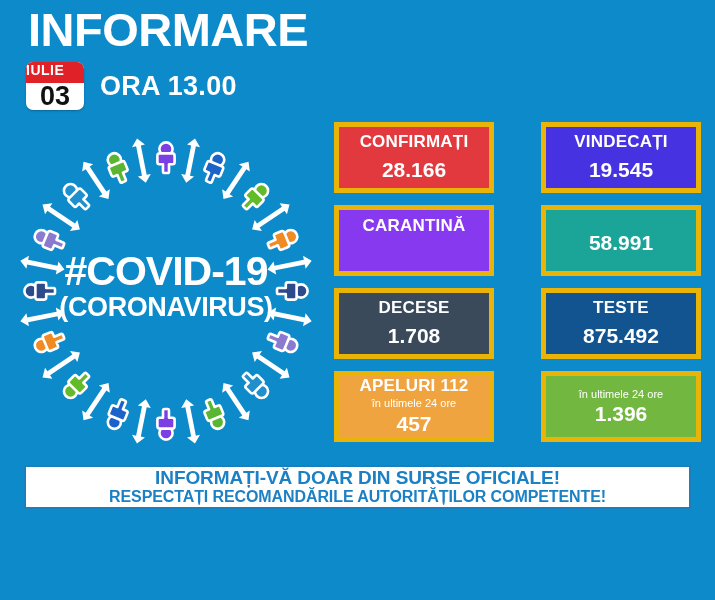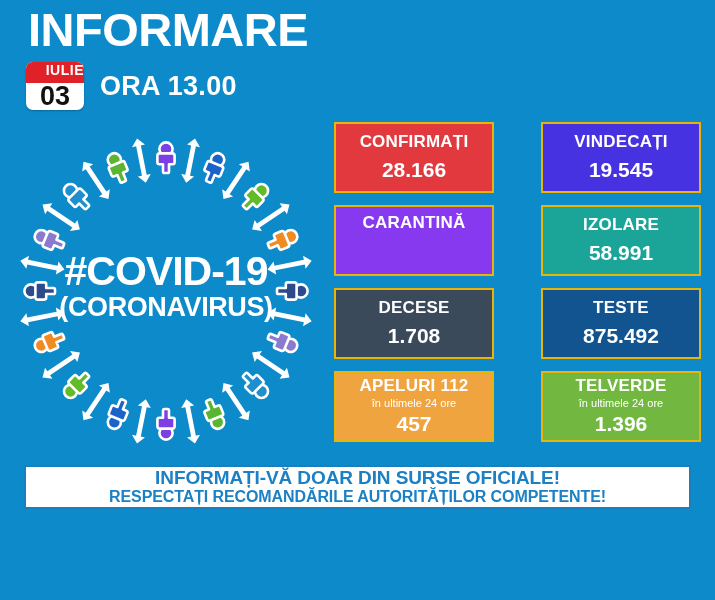--- a/index.html
+++ b/index.html
@@ -18,21 +18,21 @@
     letter-spacing:-0.5px;line-height:1;
   }
   .datebar{position:absolute;left:26px;top:62px;display:flex;align-items:center;}
   .calendar{
     width:58px;height:48px;border-radius:7px;overflow:hidden;
     background:#ffffff;box-shadow:0 1px 2px rgba(0,0,0,.25);
     display:flex;flex-direction:column;
   }
   .cal-top{
     background:#e02128;color:#fff;font-weight:bold;font-size:14px;
-    text-align:right;line-height:17px;height:34px;letter-spacing:.5px;
+    text-align:left;line-height:17px;height:34px;letter-spacing:.5px;
   }
   .cal-day{
     flex:1;display:flex;align-items:center;justify-content:center;
     color:#111111;font-weight:bold;font-size:27px;line-height:1;
   }
   .ora{
     margin-left:16px;color:#ffffff;font-weight:bold;font-size:27px;
     letter-spacing:.3px;
   }
 
@@ -47,21 +47,21 @@
   .ring-text .t2{font-size:27px;font-weight:bold;line-height:1.1;letter-spacing:-0.4px;}
 
   
   .stats{
     position:absolute;left:334px;top:122px;
     width:368px;
     display:grid;grid-template-columns:160px 160px;
     column-gap:47px;row-gap:12px;
   }
   .card{
-    border:2px solid #eab308;
+    border:5px solid #eab308;
     box-sizing:border-box;
     text-align:center;
     color:#ffffff;
     padding:7px 2px 8px;
     height:71px;
     display:flex;flex-direction:column;justify-content:center;
   }
   .card .lbl{font-size:17px;font-weight:bold;letter-spacing:.2px;line-height:1.1;}
   .card .sub{font-size:11px;font-weight:normal;line-height:1.25;margin-top:1px;}
   .card .val{font-size:21px;font-weight:bold;margin-top:7px;line-height:1.05;}
@@ -160,38 +160,36 @@
         <div class="val">28.166</div>
       </div>
       <div class="card" style="background: rgb(70, 50, 224);">
         <div class="lbl">VINDECAȚI</div>
         <div class="val">19.545</div>
       </div>
       <div class="card" style="background: rgb(134, 57, 239); justify-content: space-between;">
         <div class="lbl">CARANTINĂ</div>
       </div>
       <div class="card" style="background: rgb(27, 164, 152);">
-        <div class="lbl">IZOLARE</div>
         <div class="val">58.991</div>
       </div>
       <div class="card" style="background: rgb(59, 74, 90);">
         <div class="lbl">DECESE</div>
         <div class="val">1.708</div>
       </div>
       <div class="card" style="background: rgb(18, 84, 143);">
         <div class="lbl">TESTE</div>
         <div class="val">875.492</div>
       </div>
       <div class="card compact" style="background: rgb(240, 164, 64);">
         <div class="lbl">APELURI 112</div>
         <div class="sub">în ultimele 24 ore</div>
         <div class="val">457</div>
       </div>
       <div class="card compact" style="background: rgb(114, 184, 64);">
-        <div class="lbl">TELVERDE</div>
         <div class="sub">în ultimele 24 ore</div>
         <div class="val">1.396</div>
       </div>
     </div>
 
   <div class="notice">
     <div class="n1">INFORMAȚI-VĂ DOAR DIN SURSE OFICIALE!</div>
     <div class="n2">RESPECTAȚI RECOMANDĂRILE AUTORITĂȚILOR COMPETENTE!</div>
   </div>
 

